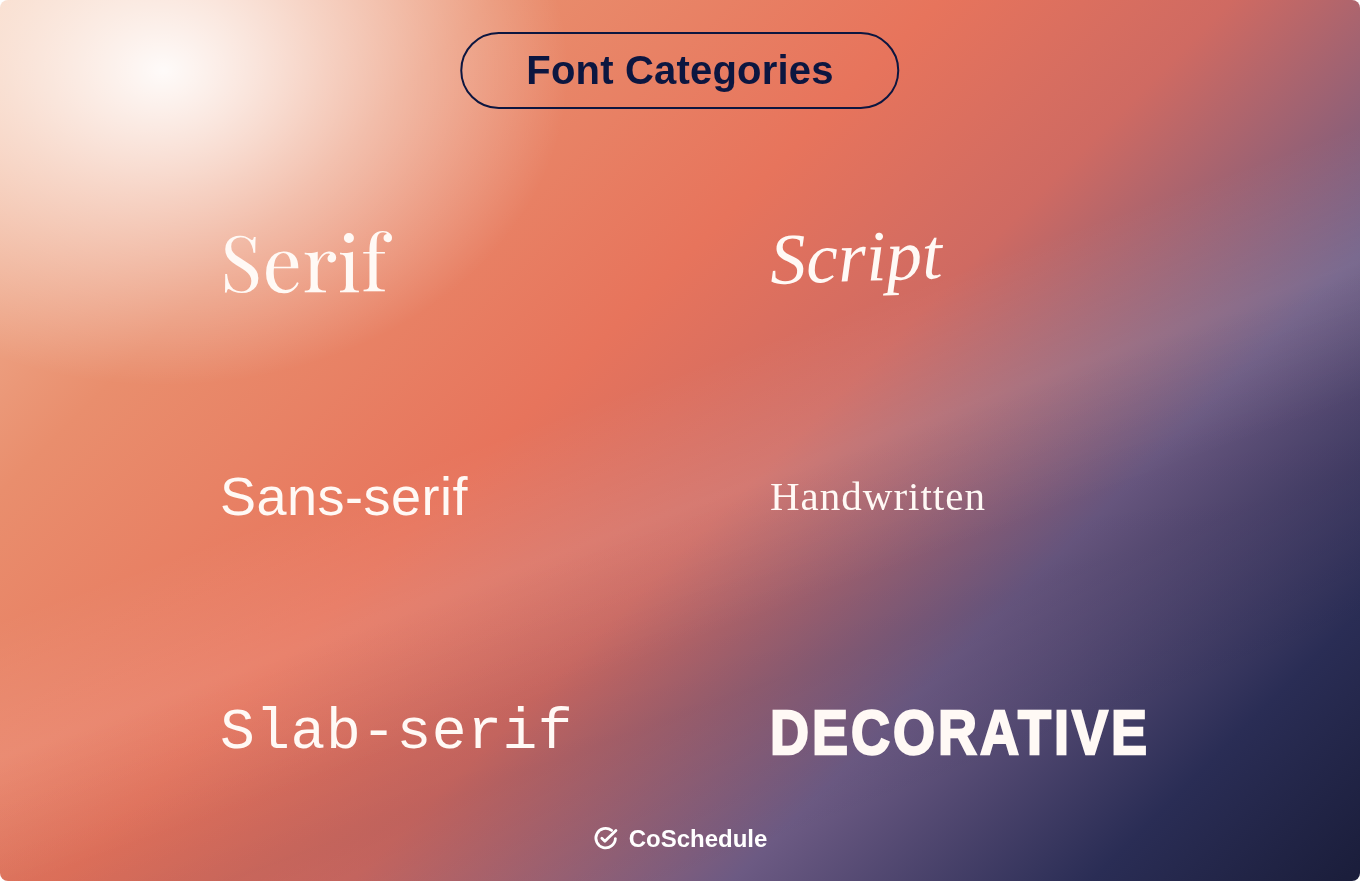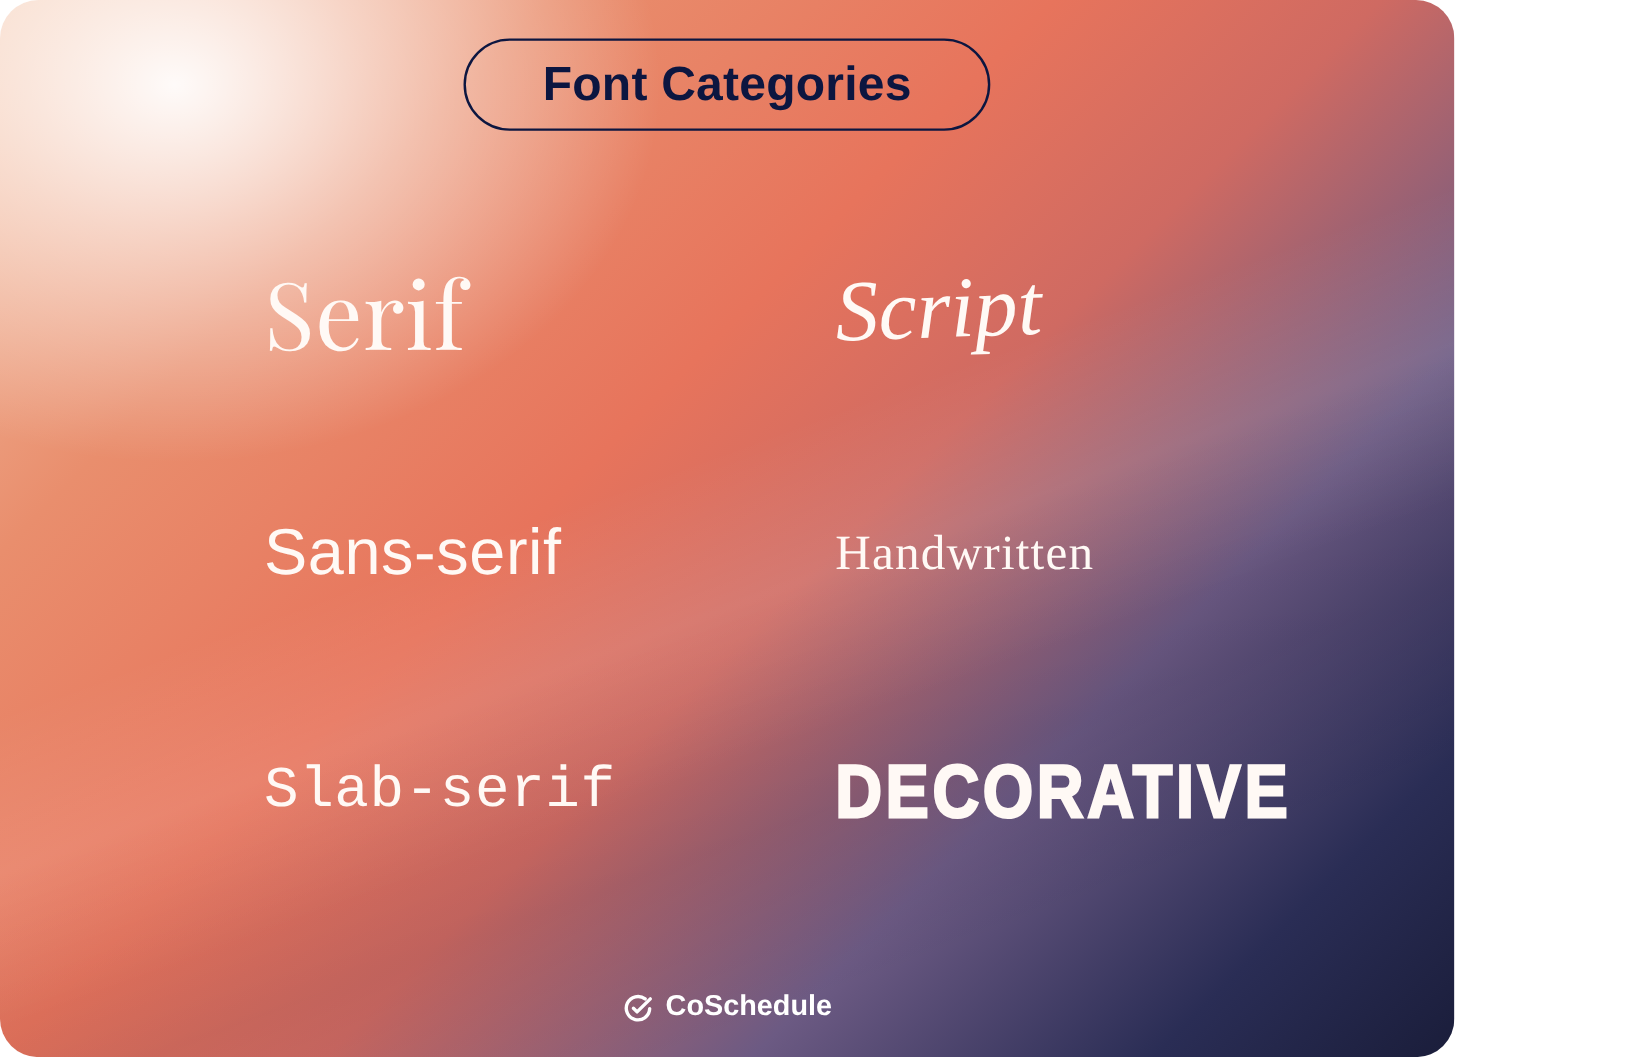--- a/index.html
+++ b/index.html
@@ -5,23 +5,23 @@
   html, body {
     margin: 0;
     padding: 0;
     width: 1360px;
     height: 881px;
     font-family: Arial, Helvetica, sans-serif;
     background: #fff;
   }
   .card {
     position: relative;
-    width: 1212px;
+    width: 1360px;
     height: 881px;
-    border-radius: 32px;
+    border-radius: 8px;
     overflow: hidden;
     background:
       radial-gradient(900px 700px at 12% 8%, rgba(255,255,255,0.95) 0%, rgba(255,255,255,0.55) 18%, rgba(255,255,255,0.0) 45%),
       linear-gradient(135deg, #f4c4a8 0%, #e98e6d 22%, #e7745c 42%, #cf6a62 55%, #6c5a83 72%, #2a2d55 88%, #1a1d3a 100%);
   }
   .streak {
     position: absolute;
     inset: 0;
     background:
       linear-gradient(160deg, rgba(255,255,255,0) 45%, rgba(255,255,255,0.10) 55%, rgba(255,255,255,0) 65%),
@@ -44,21 +44,21 @@
     font-family: "Segoe UI", Arial, sans-serif;
   }
 
   .grid {
     position: absolute;
     top: 200px;
     left: 0;
     right: 0;
     display: grid;
     grid-template-columns: 1fr 1fr;
-    row-gap: 80px;
+    row-gap: 116px;
     padding: 0 40px 0 220px;
     color: #fff9f5;
   }
   .cell {
     min-height: 120px;
     display: flex;
     align-items: center;
   }
 
   .f-serif {
@@ -68,21 +68,21 @@
     letter-spacing: 0.5px;
   }
   .f-sans {
     font-family: "Helvetica Neue", Helvetica, Arial, sans-serif;
     font-size: 54px;
     font-weight: 400;
     letter-spacing: 0.5px;
   }
   .f-slab {
     font-family: "Rockwell", "Roboto Slab", "Courier New", Georgia, serif;
-    font-size: 48px;
+    font-size: 58px;
     font-weight: 400;
     letter-spacing: 0.5px;
   }
   .f-script {
     font-family: "Brush Script MT", "Segoe Script", "Lucida Handwriting", cursive;
     font-size: 72px;
     font-style: italic;
     font-weight: 400;
     transform: rotate(-2deg);
     transform-origin: left center;
@@ -104,21 +104,21 @@
     transform: scaleY(1.15);
     transform-origin: left center;
   }
 
   .footer-brand {
     position: absolute;
     bottom: 28px;
     left: 50%;
     transform: translateX(-50%);
     display: flex;
-    align-items: flex-end;
+    align-items: flex-start;
     gap: 10px;
     color: #ffffff;
     font-family: "Segoe UI", Arial, sans-serif;
     font-size: 24px;
     font-weight: 600;
   }
   .brand-icon svg { display: block; }
 </style>
 </head>
 <body>

